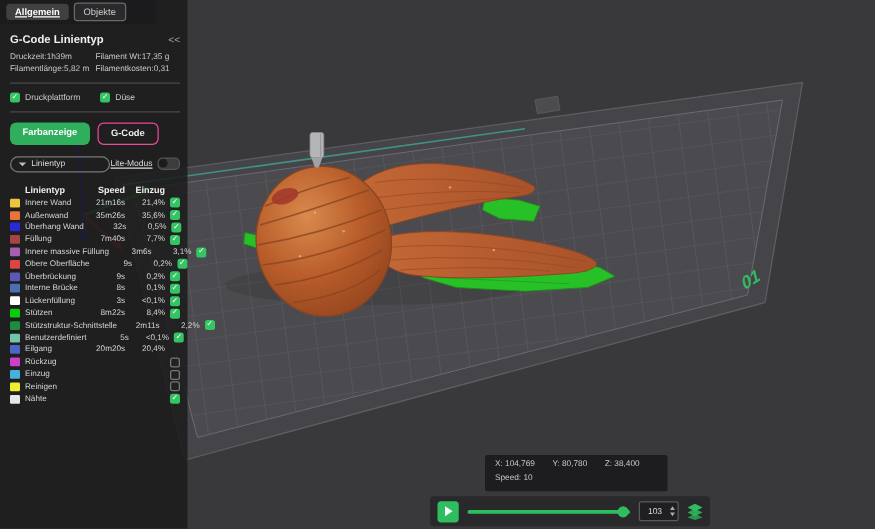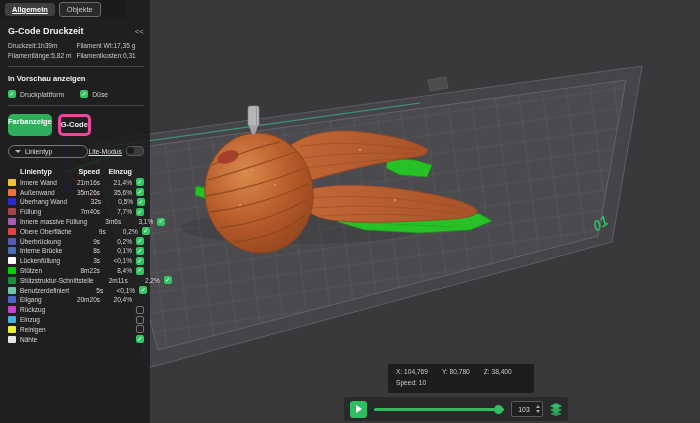--- a/index.html
+++ b/index.html
@@ -24,23 +24,23 @@
   .subhead{font-size:7.6px;font-weight:bold;color:#f0f0f0;margin-top:7px;}
   .opts{display:flex;gap:16px;margin-top:7px;}
   .opt{display:flex;align-items:center;gap:4px;font-size:6.8px;color:#ccc;}
   .cb{width:8px;height:8px;border-radius:2px;box-sizing:border-box;display:inline-flex;
       align-items:center;justify-content:center;flex:0 0 auto;}
   .cb-checked{background:#35C463;}
   .cb-checked::after{content:"\2713";color:#fff;font-size:6.5px;line-height:1;}
   .cb-unchecked{border:1px solid #777;background:transparent;}
   .cb-none{visibility:hidden;}
   .btnrow{display:flex;gap:6px;margin-top:8px;}
-  .btn{font-size:7.5px;font-weight:bold;border-radius:5px;padding:4px 0;line-height:1;cursor:pointer;}
+  .btn{font-size:7.5px;font-weight:bold;border-radius:5px;padding:4px 10px;line-height:1;cursor:pointer;}
   .btn.primary{background:#2FAE5B;color:#fff;}
-  .btn.ghost{border:3px solid #ec4899;color:#eee;background:transparent;}
+  .btn.ghost{border:1px solid #ec4899;color:#eee;background:transparent;}
   .ddrow{display:flex;align-items:center;justify-content:space-between;margin-top:9px;}
   .dropdown{display:flex;align-items:center;gap:4px;border:1px solid #7a7a7a;border-radius:7px;
     padding:2px 6px;font-size:6.8px;color:#ddd;width:66px;}
   .chev{width:0;height:0;border-left:3px solid transparent;border-right:3px solid transparent;
     border-top:3.5px solid #bbb;display:inline-block;}
   .lite{display:flex;align-items:center;gap:4px;}
   .lite-label{font-size:6.8px;color:#ddd;text-decoration:underline;}
   .toggle{width:16px;height:8px;border-radius:4px;background:#3c3c3e;border:1px solid #555;position:relative;}
   .knob{position:absolute;left:0px;top:0px;width:7px;height:7px;border-radius:50%;background:#1b1b1d;}
   .thead{display:flex;align-items:center;margin-top:9px;font-size:7.2px;font-weight:bold;color:#f0f0f0;}
@@ -161,34 +161,33 @@
 
     <g>
       <rect x="248" y="106" width="11" height="20" rx="2" fill="#b5b5b8" stroke="#8e8e91" stroke-width="0.6"></rect>
       <polygon points="249,126 258,126 255,134 252,134" fill="#a2a2a5"></polygon>
       <line x1="256.5" y1="107" x2="256.5" y2="125" stroke="#8e8e91" stroke-width="1" opacity="0.7"></line>
     </g>
   </svg>
 
   <div class="panel">
     <div class="card-head">
-      <span class="card-title">G-Code Druckzeit</span>
+      <span class="card-title">G-Code Linientyp</span>
       <span class="collapse">&lt;&lt;</span>
     </div>
 
     <div class="stats">
         <div class="stat"><span>Druckzeit:</span><span>1h39m</span></div>
         <div class="stat"><span>Filament Wt:</span><span>17,35 g</span></div>
         <div class="stat"><span>Filamentlänge:</span><span>5,82 m</span></div>
         <div class="stat"><span>Filamentkosten:</span><span>0,31</span></div>
       </div>
 
     <div class="hr"></div>
 
-    <div class="subhead">In Vorschau anzeigen</div>
 
     <div class="opts">
         <label class="opt">
         <span class="cb cb-checked"></span>
         <span>Druckplattform</span>
       </label>
         <label class="opt">
         <span class="cb cb-checked"></span>
         <span>Düse</span>
       </label>

